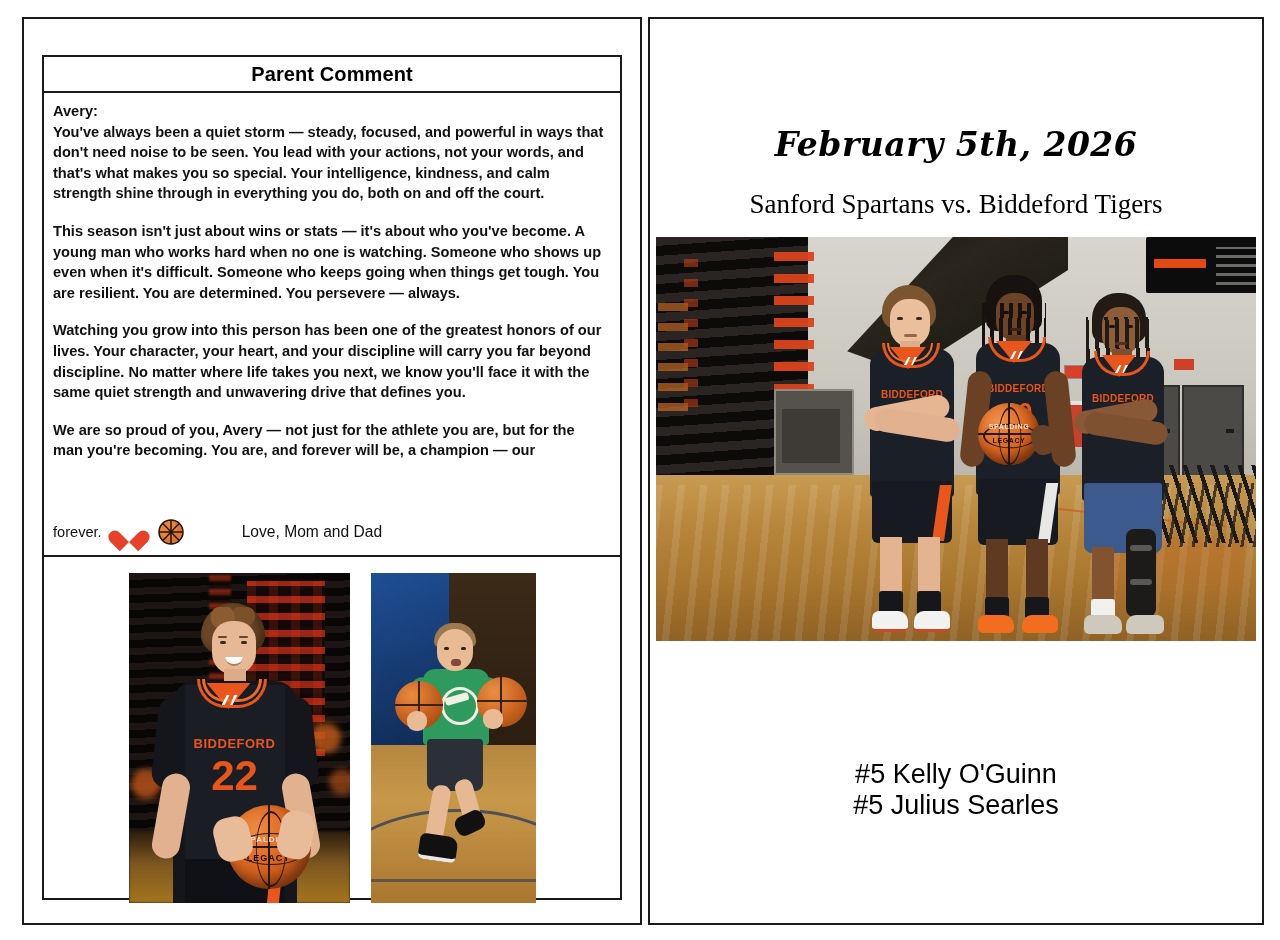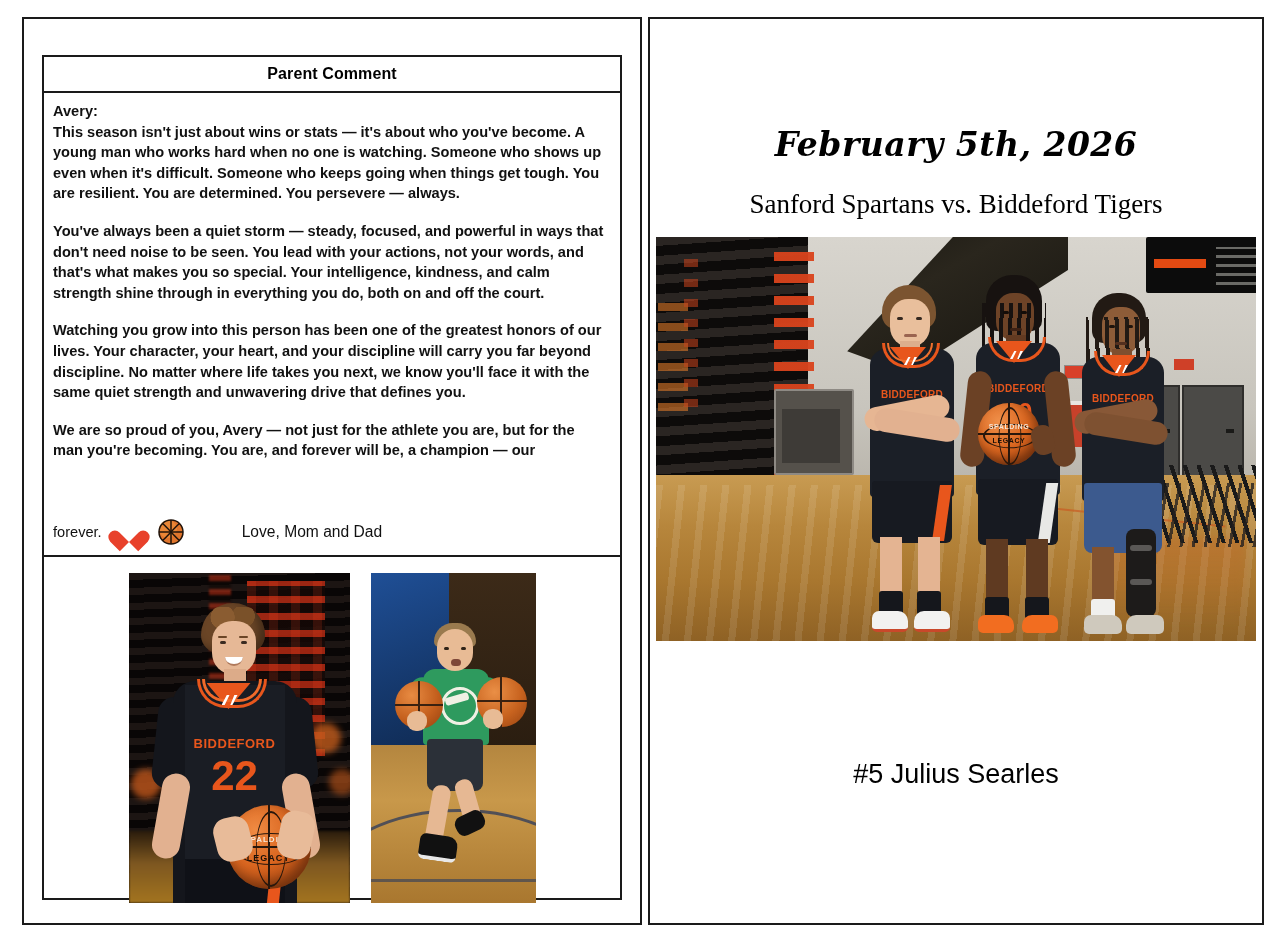--- a/index.html
+++ b/index.html
@@ -41,21 +41,21 @@
   }
   .comment-header {
     height: 36px;
     border-bottom: 2px solid #1a1a1a;
     display: flex;
     align-items: center;
     justify-content: center;
     box-sizing: border-box;
   }
   .comment-header-title {
-    font-size: 16px;
+    font-size: 20px;
     font-weight: bold;
     color: #000;
     letter-spacing: 0.1px;
   }
   .comment-body {
     padding: 8px 12px 4px 9px;
     box-sizing: border-box;
     border-bottom: 2px solid #1a1a1a;
     height: 464px;
     position: relative;
@@ -429,22 +429,22 @@
   <div class="page" id="page-left">
 
     <div class="comment-table">
 
       <div class="comment-header">
         <span class="comment-header-title">Parent Comment</span>
       </div>
 
       <div class="comment-body">
         <p class="salutation">Avery:</p>
+        <p>You've always been a quiet storm — steady, focused, and powerful in ways that don't need noise to be seen. You lead with your actions, not your words, and that's what makes you so special. Your intelligence, kindness, and calm strength shine through in everything you do, both on and off the court.</p>
         <p>This season isn't just about wins or stats — it's about who you've become. A young man who works hard when no one is watching. Someone who shows up even when it's difficult. Someone who keeps going when things get tough. You are resilient. You are determined. You persevere — always.</p>
-        <p>You've always been a quiet storm — steady, focused, and powerful in ways that don't need noise to be seen. You lead with your actions, not your words, and that's what makes you so special. Your intelligence, kindness, and calm strength shine through in everything you do, both on and off the court.</p>
         <p>Watching you grow into this person has been one of the greatest honors of our lives. Your character, your heart, and your discipline will carry you far beyond discipline. No matter where life takes you next, we know you'll face it with the same quiet strength and unwavering drive that defines you.</p>
         <p class="tight">We are so proud of you, Avery — not just for the athlete you are, but for the man you're becoming. You are, and forever will be, a champion — our</p>
 
         <div class="signoff-row">
           <span class="signoff-word">forever.</span>
           <span class="emoji-heart"></span>
           <span class="emoji-ball">
             <svg width="26" height="26" viewBox="0 0 26 26" aria-hidden="true">
               <circle cx="13" cy="13" r="12" fill="#e0752c"></circle>
               <circle cx="10" cy="10" r="9" fill="#f0933f" opacity="0.55"></circle>
@@ -665,17 +665,18 @@
             <b></b>
           </div>
         <div class="sock-l"></div>
         <div class="shoe-l"></div>
         <div class="shoe-r"></div>
       </div>
     </div>
 
 
     <div class="r-names">
+      <div>#5 Kelly O'Guinn</div>
       <div>#5 Julius Searles</div>
     </div>
 
   </div>
 </div>
 
 </body></html>

